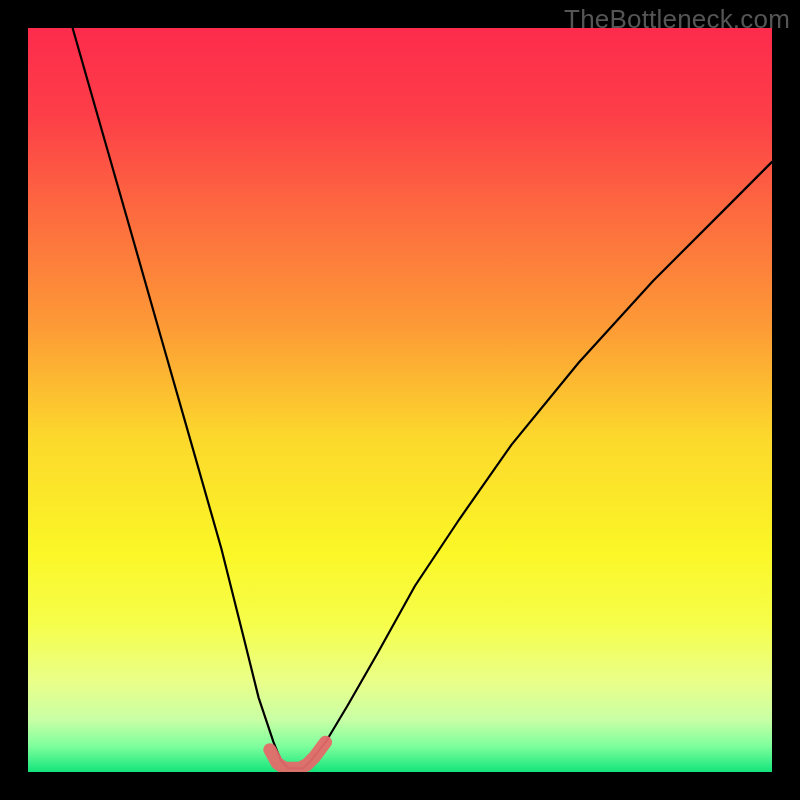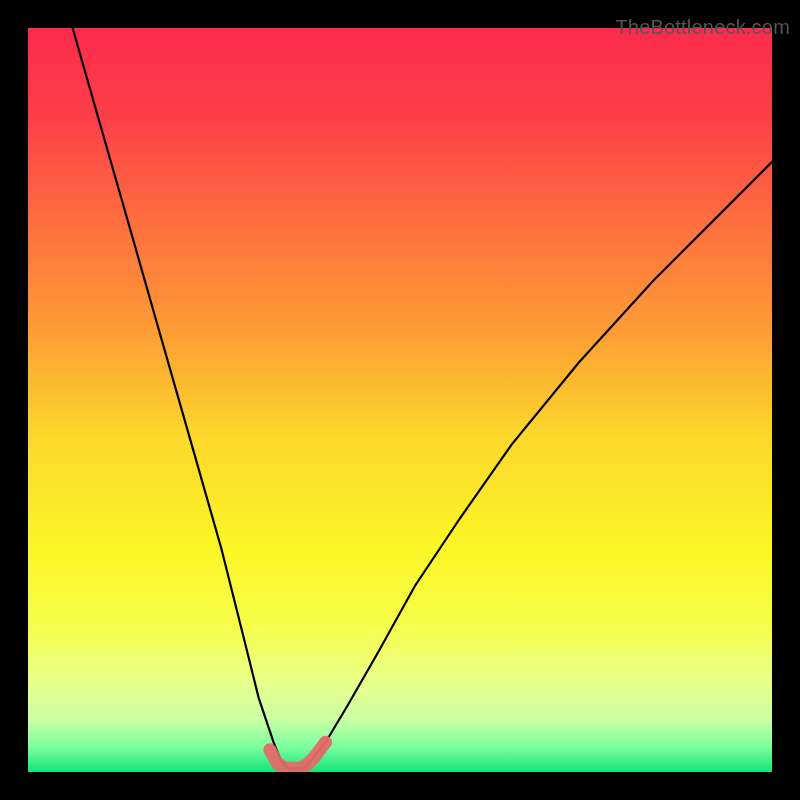--- a/index.html
+++ b/index.html
@@ -33,24 +33,24 @@
     height: 100%;
   }
   .curve-svg {
     position: absolute;
     top: 0; left: 0;
     width: 100%;
     height: 100%;
   }
   .watermark {
     position: absolute;
-    top: 16px;
+    top: 4px;
     right: 10px;
     color: #555555;
-    font-size: 20px;
+    font-size: 26px;
     font-weight: 500;
     letter-spacing: 0.2px;
   }
 </style>
 </head>
 <body>
 
 <div class="frame">
 
   <div class="plot-area">

